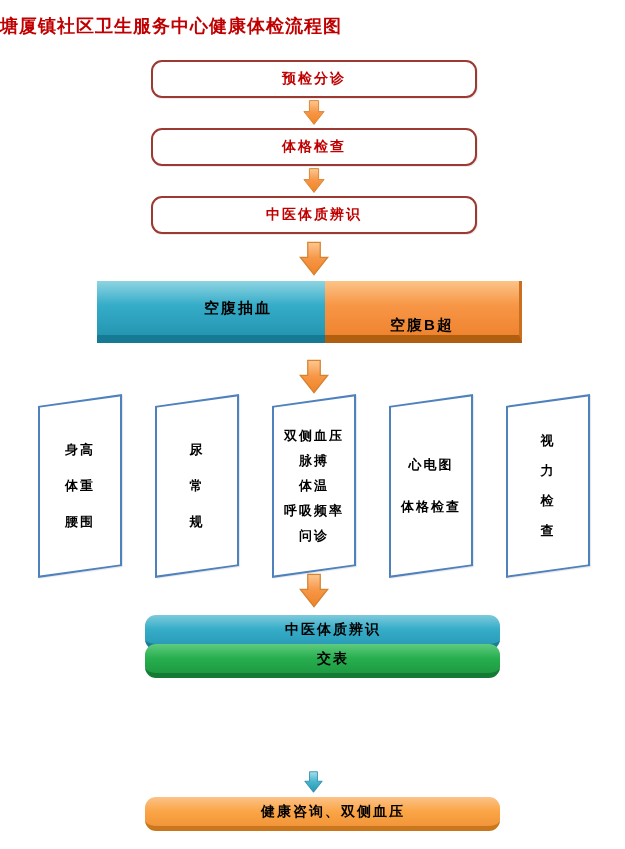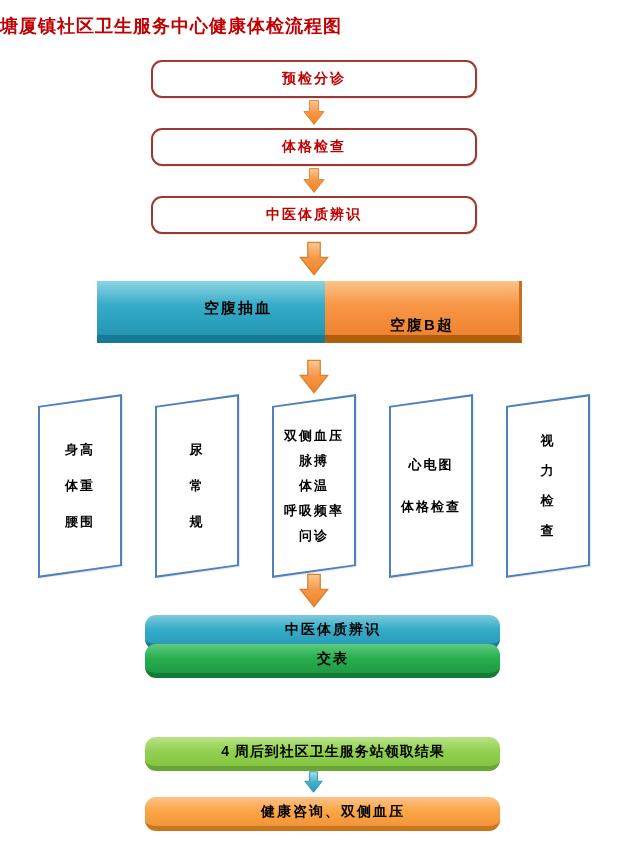--- a/index.html
+++ b/index.html
@@ -246,23 +246,20 @@
   </div>
 
   <svg class="arrow" style="left:304px; top:653px" width="19" height="24" viewBox="0 0 24 28">
     <polygon points="7,1 17,1 17,13 23,13 12,27 1,13 7,13" fill="url(#gradTeal)" stroke="#2187a2" stroke-width="1"></polygon>
   </svg>
 
   <div class="bar submit">
     <span>交表</span>
   </div>
 
-  <div class="bar result">
-    <span>4 周后到社区卫生服务站领取结果</span>
-  </div>
 
   <svg class="arrow" style="left:304px; top:770px" width="19" height="24" viewBox="0 0 24 28">
     <polygon points="7,1 17,1 17,13 23,13 12,27 1,13 7,13" fill="url(#gradTeal)" stroke="#2187a2" stroke-width="1"></polygon>
   </svg>
 
   <div class="bar guidance">
     <span>健康咨询、双侧血压</span>
   </div>
 
 </div>

